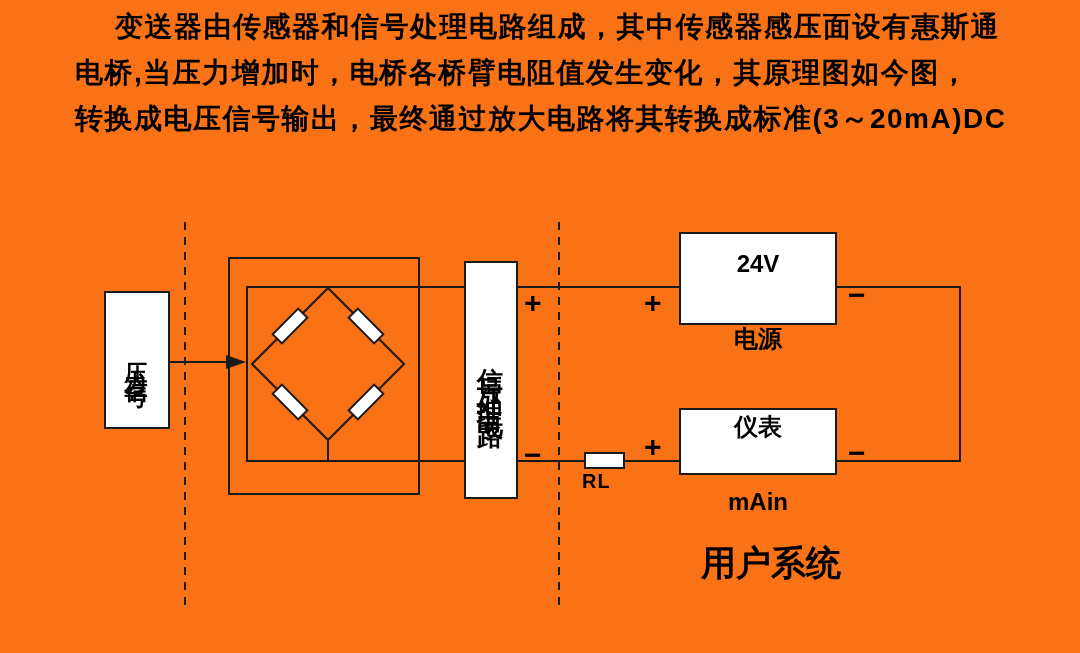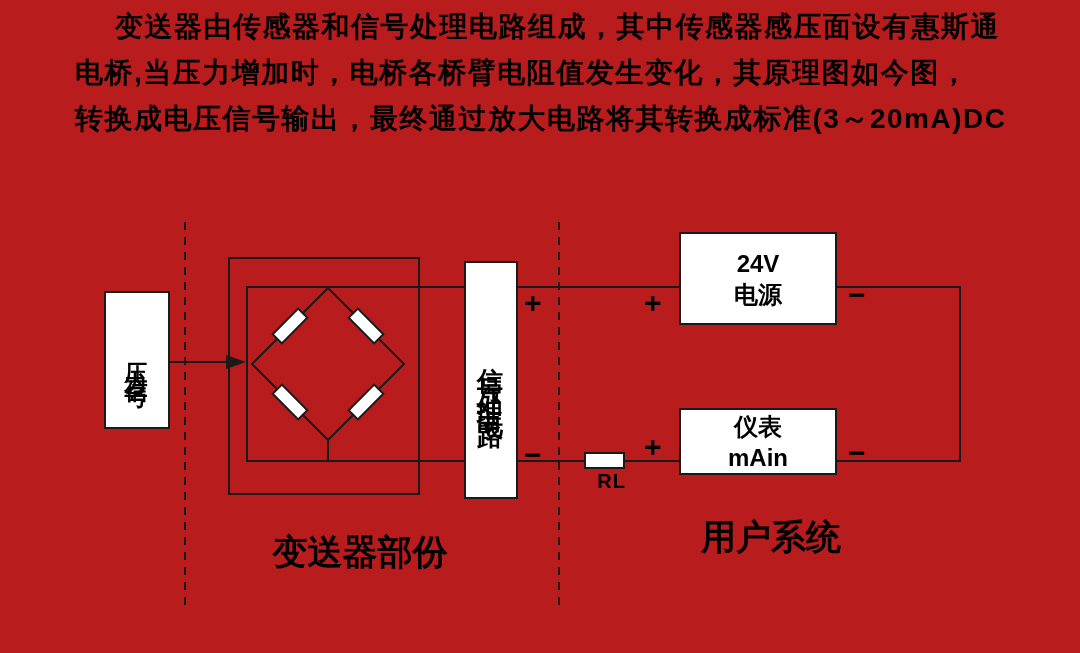--- a/index.html
+++ b/index.html
@@ -2,21 +2,21 @@
 <html><head>
 <meta charset="utf-8">
 <style>
   * { margin:0; padding:0; box-sizing:border-box; }
   html,body { width:1080px; height:653px; }
   body {
     background:#ffffff;
     color:#000000;
     font-family:"Liberation Sans","DejaVu Sans",sans-serif;
   }
-  .page { position:relative; width:1080px; height:653px; background:#b91c1c; overflow:hidden; }
+  .page { position:relative; width:1080px; height:653px; background:#f97316; overflow:hidden; }
 
   
   .paragraph { position:absolute; left:75px; top:4px; }
   .para-line {
     font-size:28px; font-weight:bold; letter-spacing:1.5px;
     line-height:46px; white-space:nowrap;
   }
   .para-line.indent { padding-left:40px; }
 
   
@@ -33,24 +33,24 @@
   }
   .box {
     position:absolute; border:2px solid #1a1a1a; background:#ffffff; z-index:2;
     display:flex; align-items:center; justify-content:center;
   }
   .box.hollow { background:transparent; z-index:1; }
   .vtext { writing-mode:vertical-rl; text-orientation:upright; font-weight:bold; }
   .pressure-box .vtext { font-size:23px; letter-spacing:8px; }
   .signal-box  .vtext { font-size:26px; letter-spacing:11px; }
   .two-line { display:flex; flex-direction:column; align-items:center; justify-content:center; }
-  .two-line span { font-size:24px; font-weight:bold; line-height:31px; }
+  .two-line span { font-size:24px; font-weight:bold; line-height:31px;margin-top:44px; }
   .bridge-svg { position:absolute; z-index:2; }
   .sign { position:absolute; font-size:30px; font-weight:bold; line-height:30px; z-index:3; }
-  .rl-label { position:absolute; font-size:20px; font-weight:bold; letter-spacing:1px; text-align:right; z-index:3; }
+  .rl-label { position:absolute; font-size:20px; font-weight:bold; letter-spacing:1px; text-align:left; z-index:3; }
   .section-label { position:absolute; font-size:35px; font-weight:bold; text-align:center; z-index:3; white-space:nowrap; }
 </style>
 </head>
 <body>
 
 <div class="page">
 
   <div class="paragraph">
     <div class="para-line indent">变送器由传感器和信号处理电路组成，其中传感器感压面设有惠斯通</div>
     <div class="para-line">电桥,当压力增加时，电桥各桥臂电阻值发生变化，其原理图如今图，</div>
@@ -107,16 +107,15 @@
   <div class="box" style="left:584px;top:452px;width:41px;height:17px"></div>
   <div class="rl-label" style="left:582px;top:470px;width:44px">RL</div>
 
   <div class="sign" style="left:524px;top:288px">+</div>
   <div class="sign" style="left:644px;top:288px">+</div>
   <div class="sign" style="left:848px;top:280px">−</div>
   <div class="sign" style="left:524px;top:440px">−</div>
   <div class="sign" style="left:644px;top:432px">+</div>
   <div class="sign" style="left:848px;top:438px">−</div>
 
-  <div class="section-label" style="left:255px;top:529px;width:210px">变送器部份</div>
-  <div class="section-label" style="left:690px;top:514px;width:162px">用户系统</div>
+  <div class="section-label" style="left:690px;top:540px;width:162px">用户系统</div>
 
 </div>
 
 </body></html>

